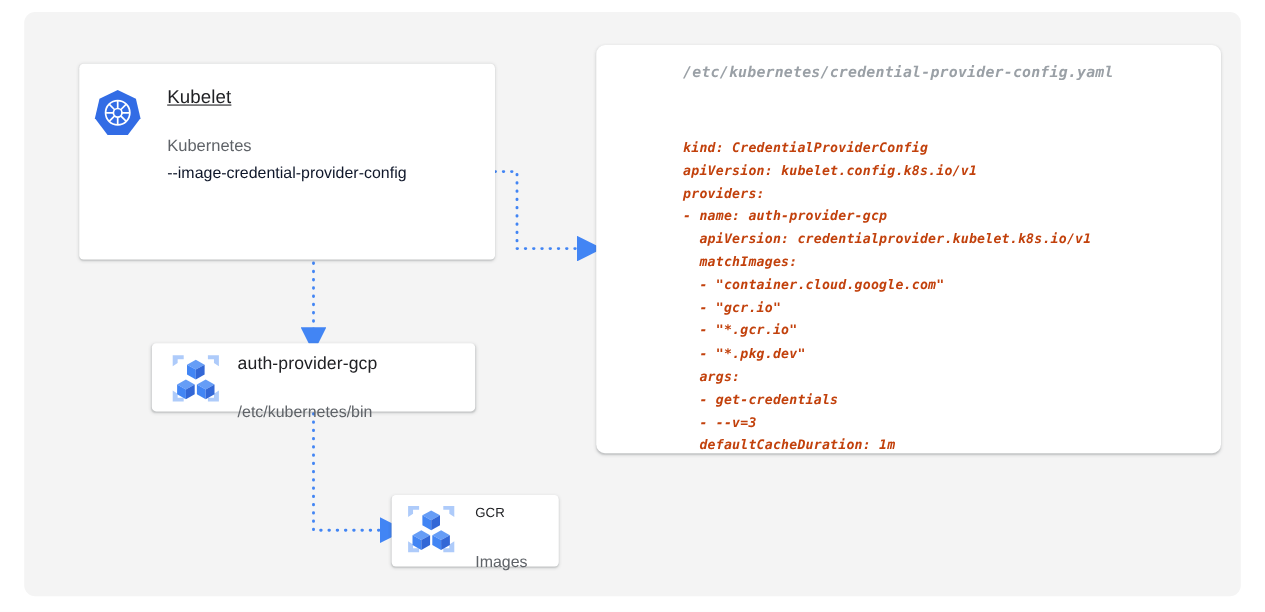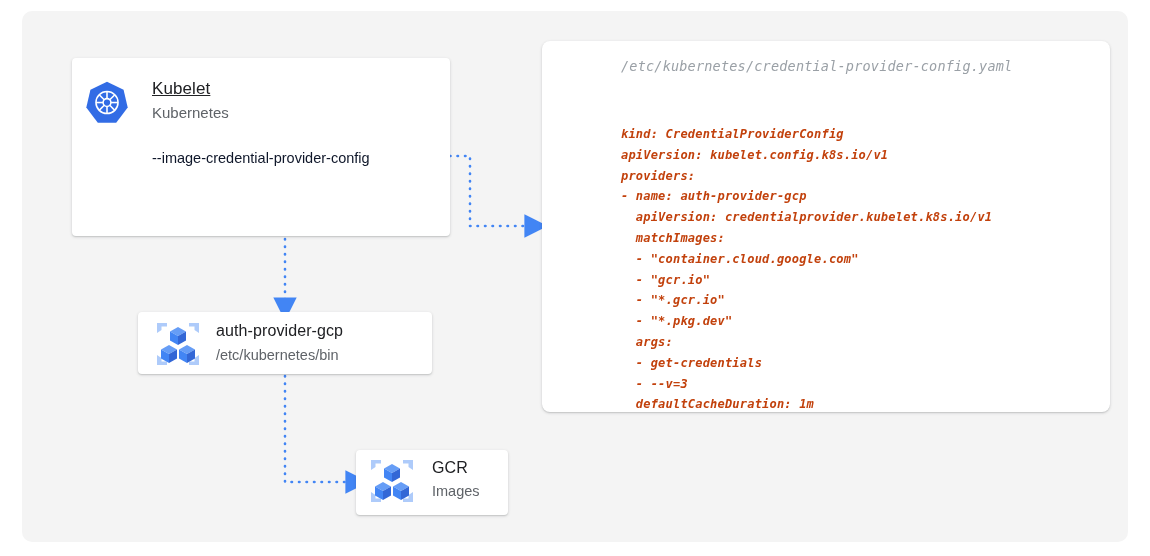--- a/index.html
+++ b/index.html
@@ -48,20 +48,21 @@
     font-size: 17px;
     color: #202124;
     letter-spacing: 0.1px;
     white-space: nowrap;
   }
   .card-sub {
     position: absolute;
     font-size: 15px;
     color: #5f6368;
     white-space: nowrap;
+    margin-top: 20px;
   }
   #kubelet-title { left: 152px; top: 79px; text-decoration: underline; }
   #kubelet-sub   { left: 152px; top: 104px; }
   .flag-line {
     position: absolute;
     left: 152px;
     font-size: 14.5px;
     color: #0f172a;
     white-space: nowrap;
     text-align: right;
@@ -75,34 +76,34 @@
   }
   #auth-icon { position: absolute; left: 152px; top: 320px; width: 52px; height: 48px; }
   #auth-title { left: 216px; top: 322px; font-size: 16px; }
   #auth-sub   { left: 216px; top: 347px; font-size: 14.5px; }
 
   
   #gcr-card {
     left: 356px; top: 450px; width: 152px; height: 65px;
   }
   #gcr-icon { position: absolute; left: 366px; top: 457px; width: 52px; height: 48px; }
-  #gcr-title { left: 432px; top: 459px; font-size: 16px; }
+  #gcr-title { left: 432px; top: 459px; font-size: 12px; }
   #gcr-sub   { left: 432px; top: 483px; font-size: 14.5px; }
 
   
   #yaml-card {
     left: 542px; top: 41px; width: 568px; height: 371px;
     border-radius: 8px;
   }
   #yaml-filename {
     position: absolute;
     left: 621px; top: 58px;
     font-family: "DejaVu Sans Mono", "Liberation Mono", monospace;
     font-size: 13.5px;
-    font-weight: normal;
+    font-weight: bold;
     font-style: italic;
     color: #9aa0a6;
     white-space: nowrap;
     letter-spacing: 0.2px;
   }
   #yaml-body {
     position: absolute;
     left: 621px; top: 112px;
     font-family: "DejaVu Sans Mono", "Liberation Mono", monospace;
     font-size: 12px;

